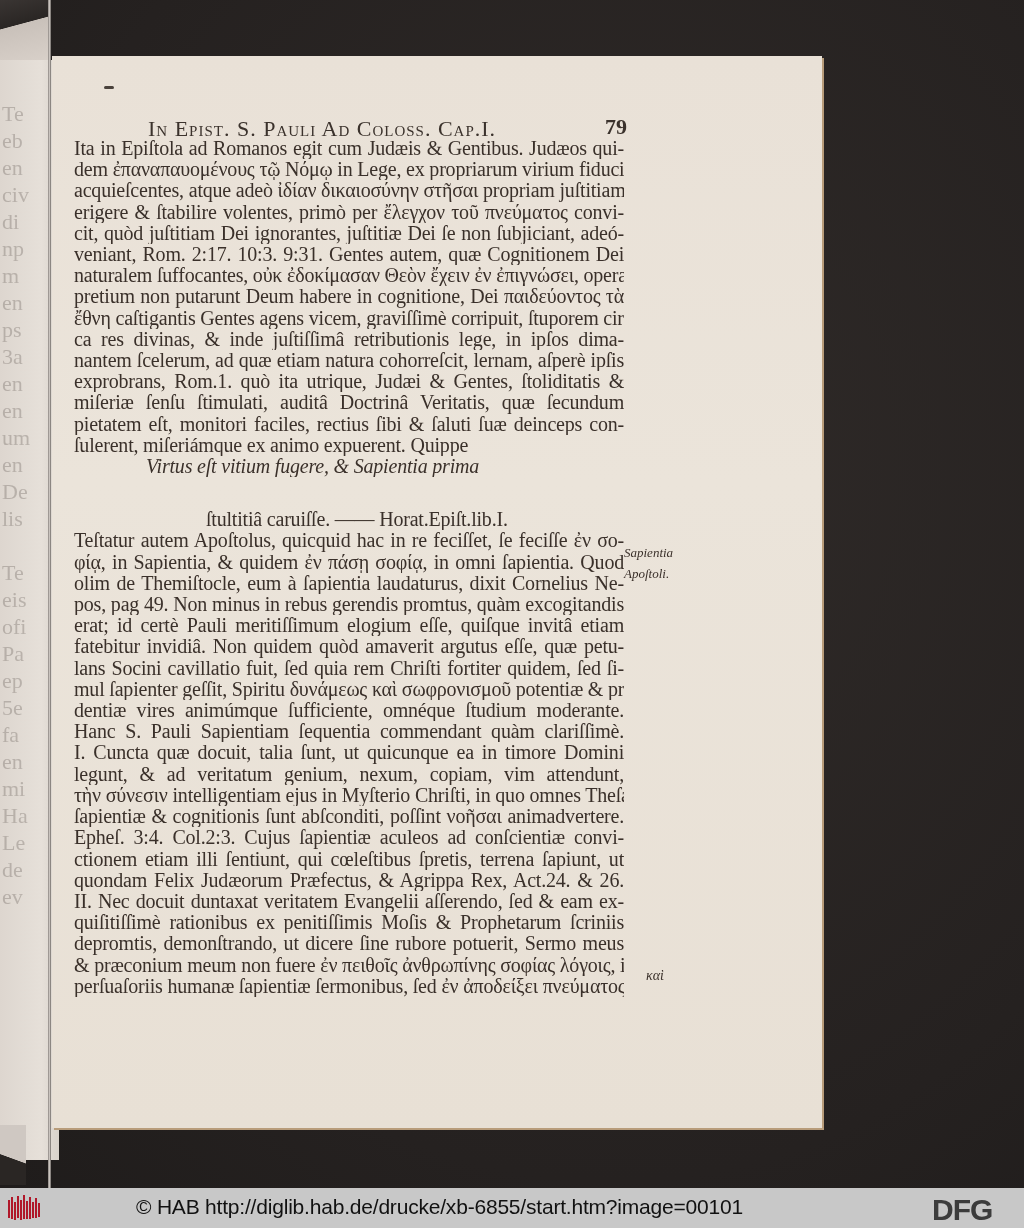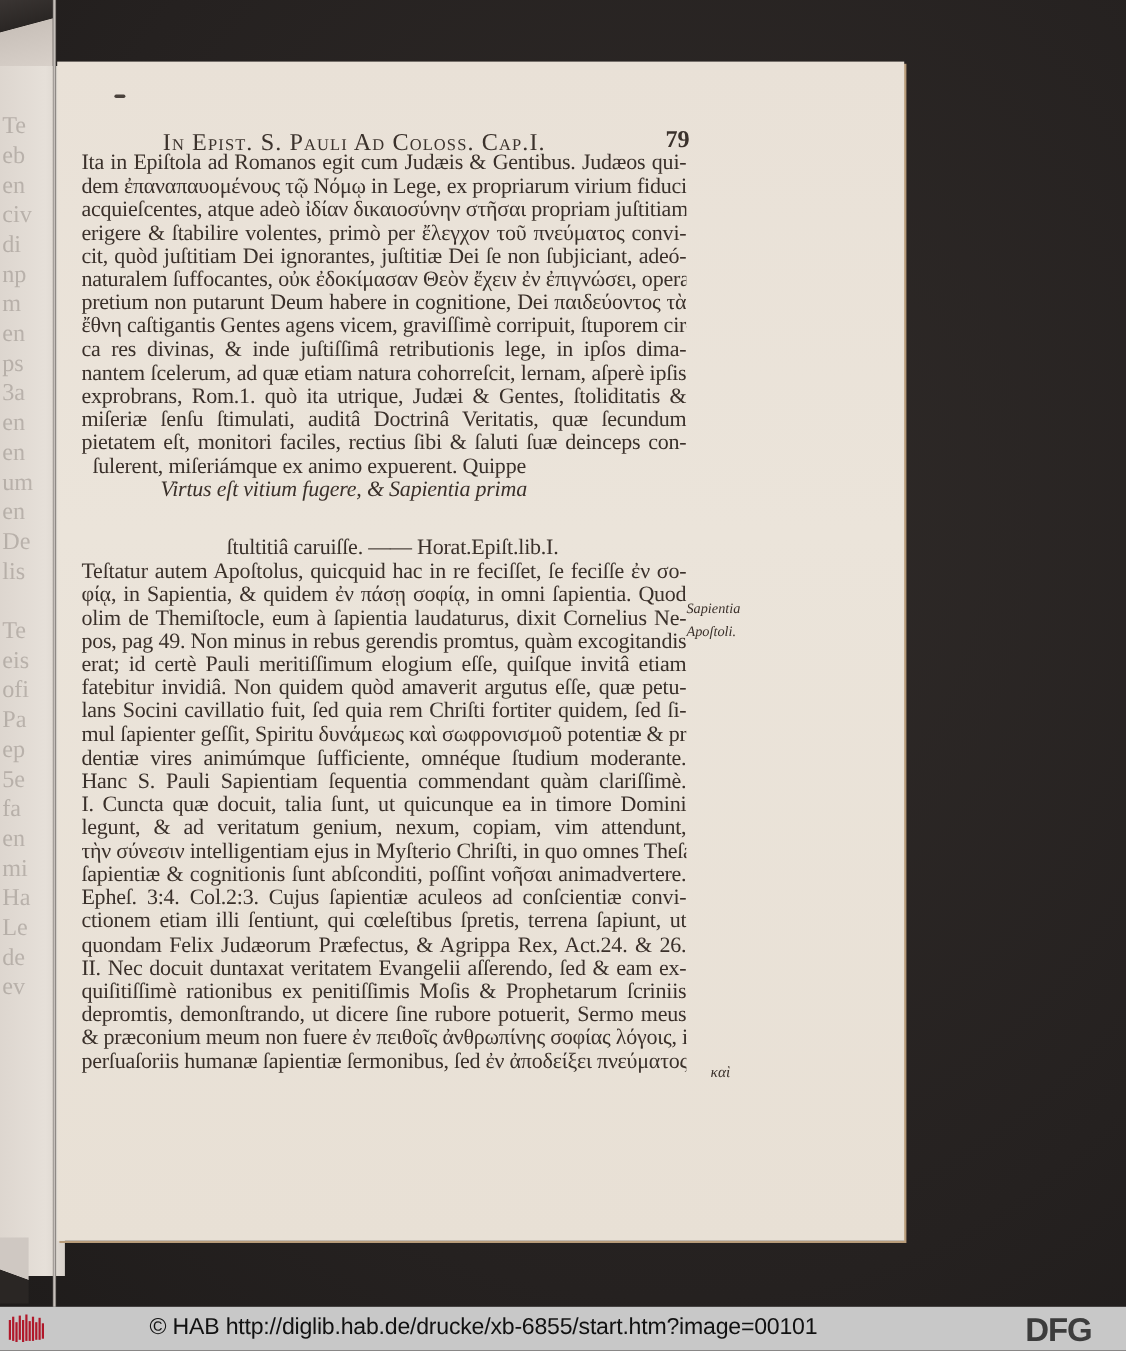--- a/index.html
+++ b/index.html
@@ -50,21 +50,21 @@
   }
   .folio {
     position: absolute; left: 553px; top: 58px; font-size: 22px; color: #3b322c; font-weight: bold;
   }
   .body-text {
     position: absolute; left: 22px; top: 82px; width: 550px;
     color: #3a302a; font-size: 20px; line-height: 21.2px;
     text-align: justify; letter-spacing: -0.2px;
   }
   .body-text .line { display: block; white-space: nowrap; overflow: hidden; text-align-last: justify; }
-  .body-text .line.last { text-align-last: left; margin-left: 10px; }
+  .body-text .line.last { text-align-last: left; }
   .body-text .line.verse1 { padding-left: 72px; text-align-last: left; font-style: italic; }
   .body-text .line.verse2 { padding-left: 132px; text-align-last: left; margin-top: 32px; }
   .marginal {
     position: absolute; left: 572px; top: 486px; width: 70px;
     font-size: 13px; line-height: 21px; font-style: italic; font-weight: normal; color: #3a302a;
   }
   .catchword {
     position: absolute; left: 562px; top: 912px; font-size: 14px; font-style: italic; color: #3a302a; margin-left: 32px;
   }
   .footer {
@@ -127,20 +127,21 @@
   <div class="page-mark"></div>
   <div class="running-head">In Epist. S. Pauli Ad Coloss. Cap.I.</div>
   <div class="folio">79</div>
 
   <div class="body-text">
     <span class="line">Ita in Epiſtola ad Romanos egit cum Judæis &amp; Gentibus. Judæos qui-</span>
     <span class="line">dem ἐπαναπαυομένους τῷ Νόμῳ in Lege, ex propriarum virium fiducia,</span>
     <span class="line">acquieſcentes, atque adeò ἰδίαν δικαιοσύνην στῆσαι propriam juſtitiam</span>
     <span class="line">erigere &amp; ſtabilire volentes, primò per ἔλεγχον τοῦ πνεύματος convi-</span>
     <span class="line">cit, quòd juſtitiam Dei ignorantes, juſtitiæ Dei ſe non ſubjiciant, adeó-</span>
+    <span class="line">veniant, Rom. 2:17. 10:3. 9:31. Gentes autem, quæ Cognitionem Dei</span>
     <span class="line">naturalem ſuffocantes, οὐκ ἐδοκίμασαν Θεὸν ἔχειν ἐν ἐπιγνώσει, operæ</span>
     <span class="line">pretium non putarunt Deum habere in cognitione, Dei παιδεύοντος τὰ</span>
     <span class="line">ἔθνη caſtigantis Gentes agens vicem, graviſſimè corripuit, ſtuporem cir-</span>
     <span class="line">ca res divinas, &amp; inde juſtiſſimâ retributionis lege, in ipſos dima-</span>
     <span class="line">nantem ſcelerum, ad quæ etiam natura cohorreſcit, lernam, aſperè ipſis</span>
     <span class="line">exprobrans, Rom.1. quò ita utrique, Judæi &amp; Gentes, ſtoliditatis &amp;</span>
     <span class="line">miſeriæ ſenſu ſtimulati, auditâ Doctrinâ Veritatis, quæ ſecundum</span>
     <span class="line">pietatem eſt, monitori faciles, rectius ſibi &amp; ſaluti ſuæ deinceps con-</span>
     <span class="line last">ſulerent, miſeriámque ex animo expuerent. Quippe</span>
     <span class="line verse1">Virtus eſt vitium fugere, &amp; Sapientia prima</span>

